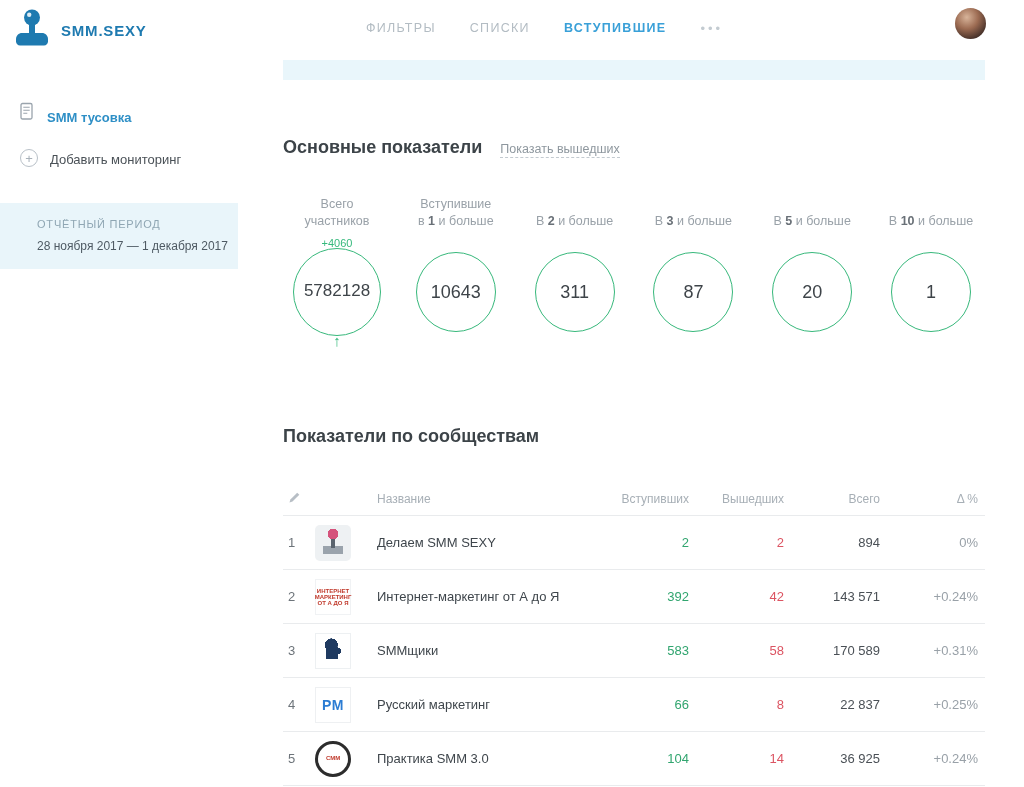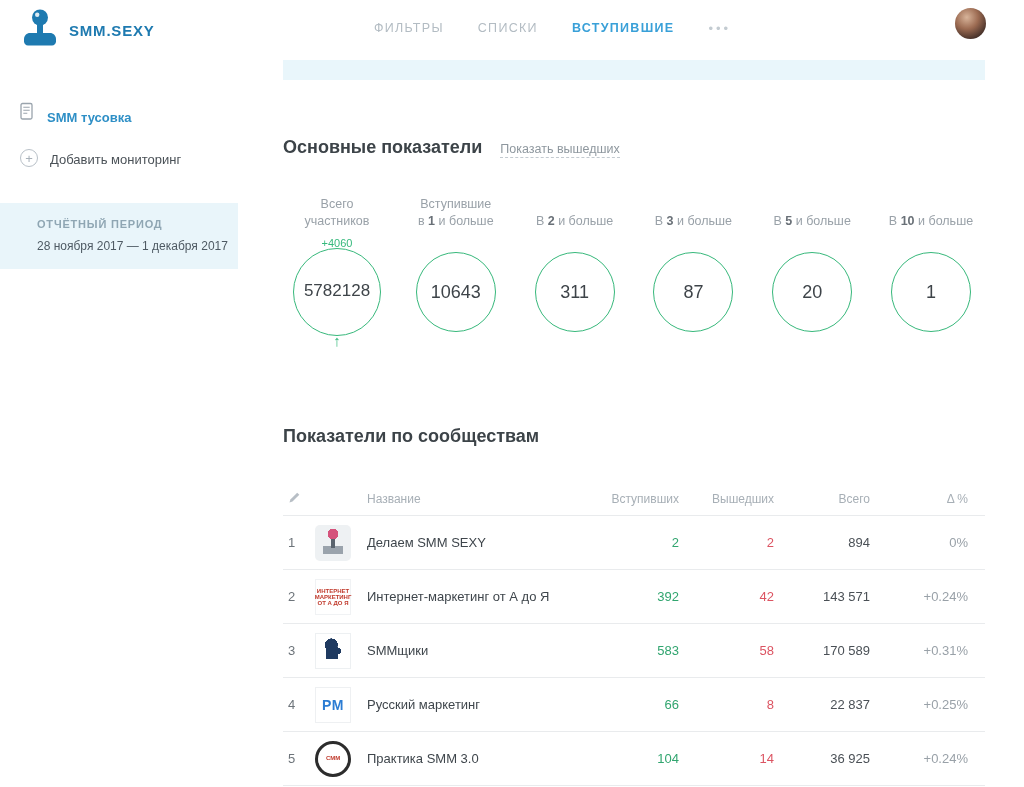--- a/index.html
+++ b/index.html
@@ -1,39 +1,39 @@
 <!DOCTYPE html>
 <html><head>
 <meta charset="utf-8">
 <style>
   * { box-sizing: border-box; margin: 0; padding: 0; }
   body { background:#fff; font-family:"Liberation Sans", sans-serif; }
   .page { position:relative; width:1024px; height:787px; background:#fff; overflow:hidden; }
 
   
-  .topbar { position:absolute; top:0; left:8px; right:0; height:56px; background:#fff;text-decoration:underline; }
+  .topbar { position:absolute; top:0; left:0; right:0; height:56px; background:#fff;text-decoration:underline; }
   .brand { position:absolute; left:14px; top:8px; display:flex; align-items:center; gap:11px; cursor:pointer; }
   .brand-name { color:#1e7ab0; font-size:15px; font-weight:700; letter-spacing:.8px; }
   .nav { position:absolute; left:366px; top:0; height:56px; display:flex; align-items:center; gap:34px; }
   .nav-item { font-size:12.5px; letter-spacing:1.3px; color:#b3bcc3; cursor:pointer; white-space:nowrap; }
   .nav-item.active { color:#39a0d8; font-weight:700; }
   .more { color:#c3cbd1; font-size:13px; letter-spacing:3px; cursor:pointer; }
   .user-avatar { position:absolute; right:38px; top:8px; width:31px; height:31px; border-radius:50%;
     background: radial-gradient(circle at 38% 30%, #d8b49a 0%, #9c6b52 40%, #4a332b 75%, #241b16 100%);
     cursor:pointer; }
 
   
   .sidebar { position:absolute; left:0; top:56px; width:238px; padding-top:34px; }
   .side-item { display:flex; align-items:flex-end; gap:12px; padding:12px 0 12px 20px; cursor:pointer; }
   .side-label { font-size:13px; color:#4a5157; }
   .side-item.active .side-label { color:#2e8fc6; font-weight:700; }
   .plus-icon { width:18px; height:18px; border:1.5px solid #b9c1c8; border-radius:50%; color:#a7b0b8;
     display:flex; align-items:center; justify-content:center; font-size:13px; line-height:1; flex:none; }
   .period { margin-top:24px; background:#e9f5fa; width:238px; padding:15px 16px 16px 37px; }
-  .period-title { font-size:11px; font-weight:700; letter-spacing:.8px; color:#8fa6b3; margin-bottom:9px; }
+  .period-title { font-size:11px; font-weight:400; letter-spacing:.8px; color:#8fa6b3; margin-bottom:9px; }
   .period-range { font-size:12px; color:#4e5a63; white-space:nowrap; }
 
   
   .main { position:absolute; left:283px; top:56px; width:702px; }
   .strip { height:20px; background:#e9f6fb; margin-top:4px; }
   .sec-head { margin-top:57px; display:flex; align-items:baseline; gap:18px; }
   h2 { font-size:18px; color:#3c4348; font-weight:700; }
   .link-dashed { font-size:12.5px; color:#8e979e; border-bottom:1px dashed #c3cad0; padding-bottom:1px; cursor:pointer; }
 
   
@@ -50,21 +50,21 @@
   .stat-delta { font-size:11px; color:#35b97c; margin-bottom:1px; }
   .up-arrow { font-size:15px; color:#35b97c; line-height:15px; margin-top:1px; }
 
   
   .sec2 { margin-top:90px; }
   .table { margin-top:35px; }
   .tr { display:flex; align-items:center; height:54px; border-bottom:1px solid #e9ebed; font-size:13px; }
   .thead { height:34px; font-size:12px; color:#a7afb6; }
   .c-idx { width:24px; padding-left:5px; color:#6d747a; flex:none; }
   .c-av { width:60px; flex:none; display:flex; }
-  .c-name { width:212px; color:#3f464c; flex:none; }
+  .c-name { width:212px; color:#3f464c; flex:none;margin-left:10px; }
   .thead .c-name { color:#a7afb6; }
   .c-j, .c-l, .c-t, .c-d { text-align:right; flex:none; }
   .c-j { width:100px; color:#31a56f; }
   .c-l { width:95px; color:#dc5462; }
   .c-t { width:96px; color:#4a5056; }
   .c-d { width:98px; color:#99a1a8; }
   .thead .c-j, .thead .c-l, .thead .c-t, .thead .c-d { color:#a7afb6; }
 
   .avatar-sq { width:36px; height:36px; margin-left:8px; display:flex; align-items:center; justify-content:center;
     text-align:center; flex:none; }

